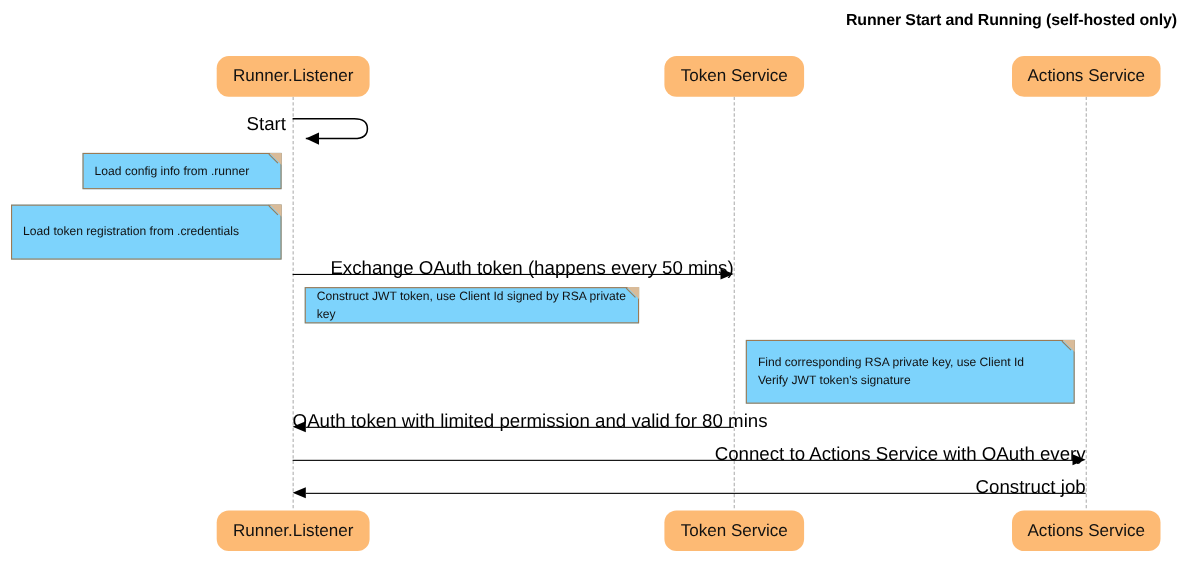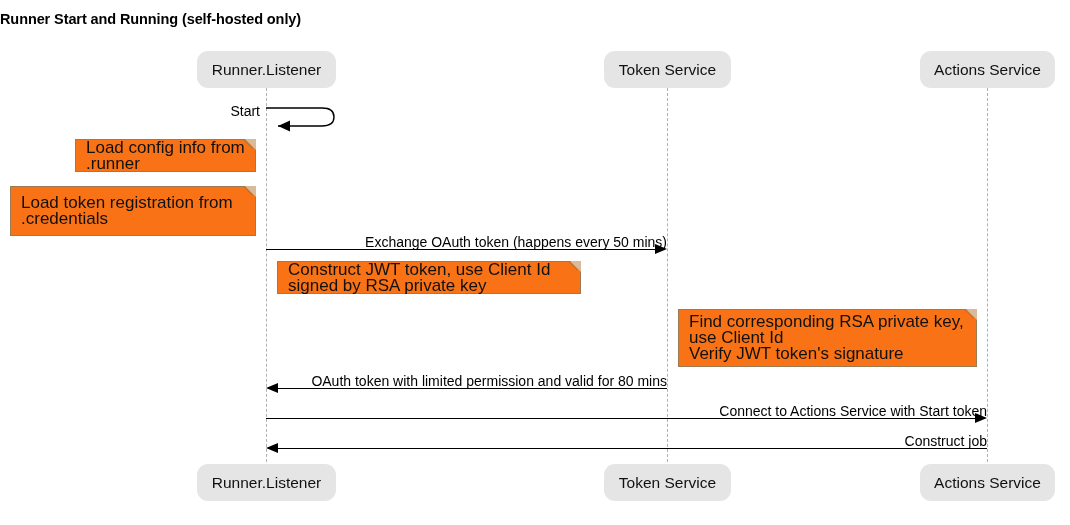--- a/index.html
+++ b/index.html
@@ -20,51 +20,51 @@
     left: 0;
     top: 0;
     width: 1070px;
     height: 525px;
   }
   .title {
     position: absolute;
     left: 0;
     top: 11px;
     width: 1070px;
-    text-align: left;
+    text-align: right;
     font-size: 14.5px;
     font-weight: bold;
     letter-spacing: -0.1px;
     color: #000000;
   }
   
   .lifeline {
     position: absolute;
     width: 0;
     border-left: 1px dashed #b0b0b0;
   }
   
   .participant {
     position: absolute;
-    background: #e5e5e5;
+    background: #fdba74;
     border-radius: 11px;
     display: flex;
     align-items: center;
     justify-content: center;
     font-size: 15.5px;
     color: #111111;
     box-sizing: border-box;
   }
   
   .note {
     position: absolute;
-    background: #f97316;
+    background: #7dd3fc;
     border: 1px solid #9c7a54;
     box-sizing: border-box;
-    font-size: 17px;
+    font-size: 11px;
     color: #111111;
     padding: 6px 9px 6px 10px;
     line-height: 16px;
     white-space: pre-line;
     display: flex;
     align-items: center;
   }
   .note .fold {
     position: absolute;
     top: -1px;
@@ -109,21 +109,21 @@
     border-bottom: 5.5px solid transparent;
     border-left: 12px solid #000000;
   }
   .arrowhead.left {
     border-top: 5.5px solid transparent;
     border-bottom: 5.5px solid transparent;
     border-right: 12px solid #000000;
   }
   .msg-label {
     position: absolute;
-    font-size: 14px;
+    font-size: 17px;
     color: #000000;
     white-space: nowrap;
   }
   .msg-label.center {
     text-align: right;
   }
   .msg-label.right-al {
     text-align: right;
   }
   
@@ -194,21 +194,21 @@
     <span>Find corresponding RSA private key, use Client Id
 Verify JWT token's signature</span>
     <span class="fold"></span>
     <span class="fold-edge"></span>
   </div>
 
   <div class="msg-label center" style="left:266px; top:373px; width:401px;">OAuth token with limited permission and valid for 80 mins</div>
   <div class="msg-line" style="left:278px; top:388px; width:389px;"></div>
   <div class="arrowhead left" style="left:266px; top:383px;"></div>
 
-  <div class="msg-label center" style="left:266px; top:403px; width:721px;">Connect to Actions Service with Start token</div>
+  <div class="msg-label center" style="left:266px; top:403px; width:721px;">Connect to Actions Service with OAuth every</div>
   <div class="msg-line" style="left:266px; top:418px; width:710px;"></div>
   <div class="arrowhead right" style="left:975px; top:413px;"></div>
 
   <div class="msg-label center" style="left:266px; top:433px; width:721px;">Construct job</div>
   <div class="msg-line" style="left:278px; top:448px; width:709px;"></div>
   <div class="arrowhead left" style="left:266px; top:443px;"></div>
 
 </div>
 
 </body></html>

